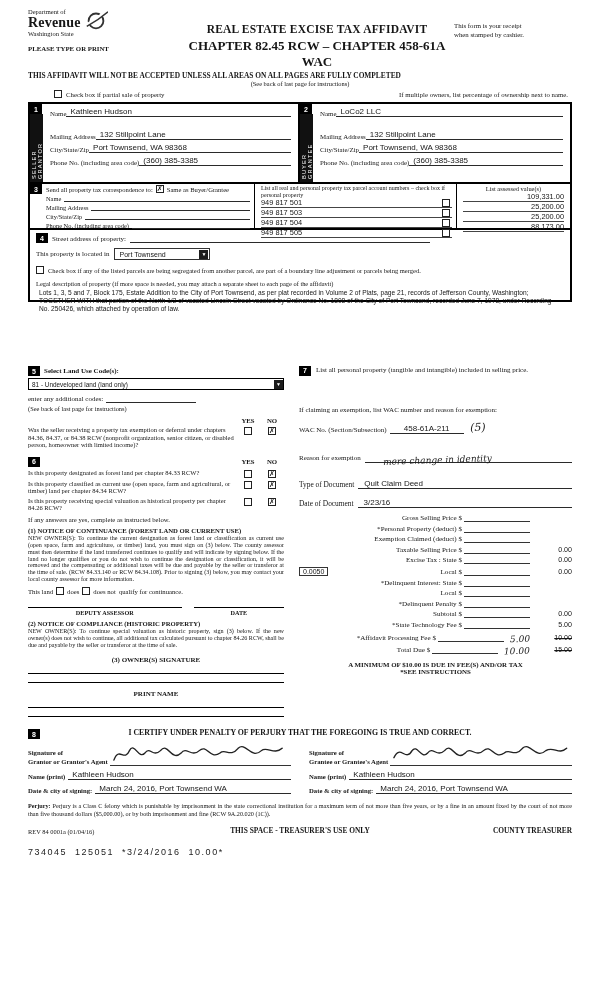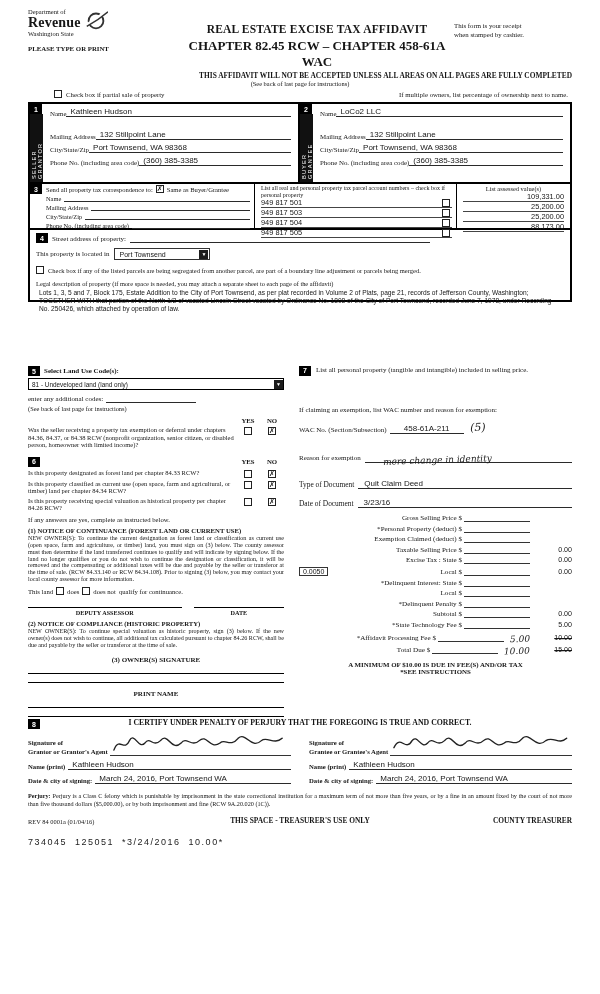--- a/index.html
+++ b/index.html
@@ -12,21 +12,21 @@
   .logo-top{display:flex;gap:3px;align-items:flex-start}
   .logo-texts{line-height:1.08}
   .logo-dept{font-size:6.5px}
   .logo-name{font-size:14px;font-weight:bold;letter-spacing:.2px}
   .logo-state{font-size:6.5px}
   .type-print{font-size:6.8px;font-weight:bold;margin-top:8px}
   .hdr-center{flex:1;text-align:center;padding-top:15px}
   .form-title{font-size:11.5px;font-weight:bold;letter-spacing:.2px}
   .chapter{font-size:13px;font-weight:bold;margin-top:3px}
   .receipt-note{width:118px;font-size:6.8px;line-height:1.3;padding-top:14px}
-  .warning{text-align:right;font-size:7.4px;font-weight:bold;margin-top:1px}
+  .warning{text-align:left;font-size:7.4px;font-weight:bold;margin-top:1px}
   .see-back{text-align:center;font-size:6.4px}
   .partial-row{display:flex;font-size:6.8px;margin-top:3px;align-items:center}
   .partial-left{display:flex;gap:4px;margin-left:26px;align-items:center}
   .partial-right{margin-left:auto;margin-right:4px}
   
   .cb{width:8px;height:8px;border:1px solid #222;font-size:7px;line-height:6px;text-align:center;
       display:inline-block;vertical-align:-1px;background:#fff;flex:none}
   .nb{width:12px;height:10px;background:#000;color:#fff;font-size:7px;font-weight:bold;
       font-family:"Liberation Sans",sans-serif;display:inline-flex;align-items:center;justify-content:center;flex:none}
   .fill{border-bottom:1px solid #2a2a2a;min-height:9px}
@@ -119,21 +119,21 @@
   .doc-row .fill{flex:1;margin-left:4px;padding-left:6px}
   .money-row{display:flex;align-items:flex-end;margin-top:2.6px}
   .money-label{margin-left:auto;font-size:7.1px;white-space:nowrap}
   .money-fill{width:66px;border-bottom:1px solid #333;height:8px;margin-left:2px}
   .money-amt{width:42px;text-align:right;font-size:7.1px;font-family:"Liberation Sans",sans-serif}
   .money-hand{margin-left:6px;position:relative;top:2px}
   .rate-box{border:1px solid #333;font-size:7px;padding:0 3px;font-family:"Liberation Sans",sans-serif}
   .min-note{font-size:6.9px;font-weight:bold;text-align:center;margin-top:7px}
   .see-instr{font-size:6.9px;font-weight:bold;text-align:center}
   
-  .certify{position:relative}
+  .certify{margin-top:10px;position:relative}
   .cert-head{text-align:center;font-weight:bold;font-size:7.8px;padding-top:1px}
   .cert-cols{display:flex;gap:18px;margin-top:3px}
   .cert-col{flex:1}
   .cert-sig-row{display:flex;align-items:flex-end}
   .cert-sig-lbl{font-size:6.7px;font-weight:bold;line-height:1.25;white-space:nowrap}
   .sig-svg{flex:1;height:26px;margin-left:2px;border-bottom:1px solid #333}
   .cert-row{display:flex;align-items:flex-end;font-size:6.7px;font-weight:bold;margin-top:4px}
   .cert-row .fill{flex:1;margin-left:3px;padding-left:4px;font-weight:normal}
   .perjury{font-size:6.2px;line-height:1.2;margin-top:8px;text-align:justify}
   .perjury b{font-weight:bold}

